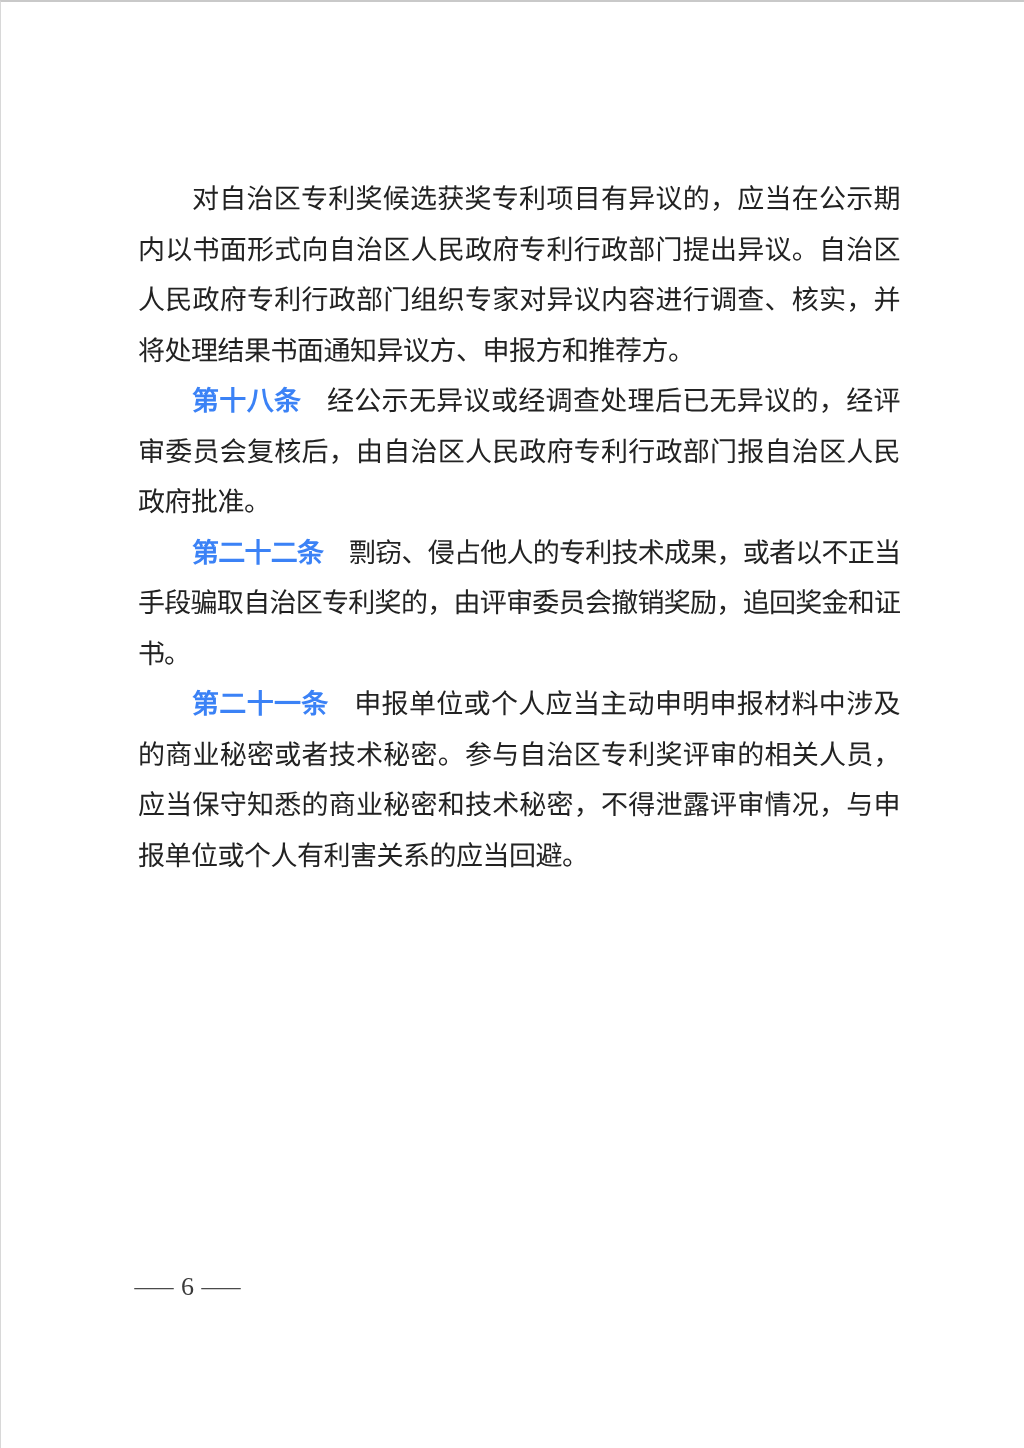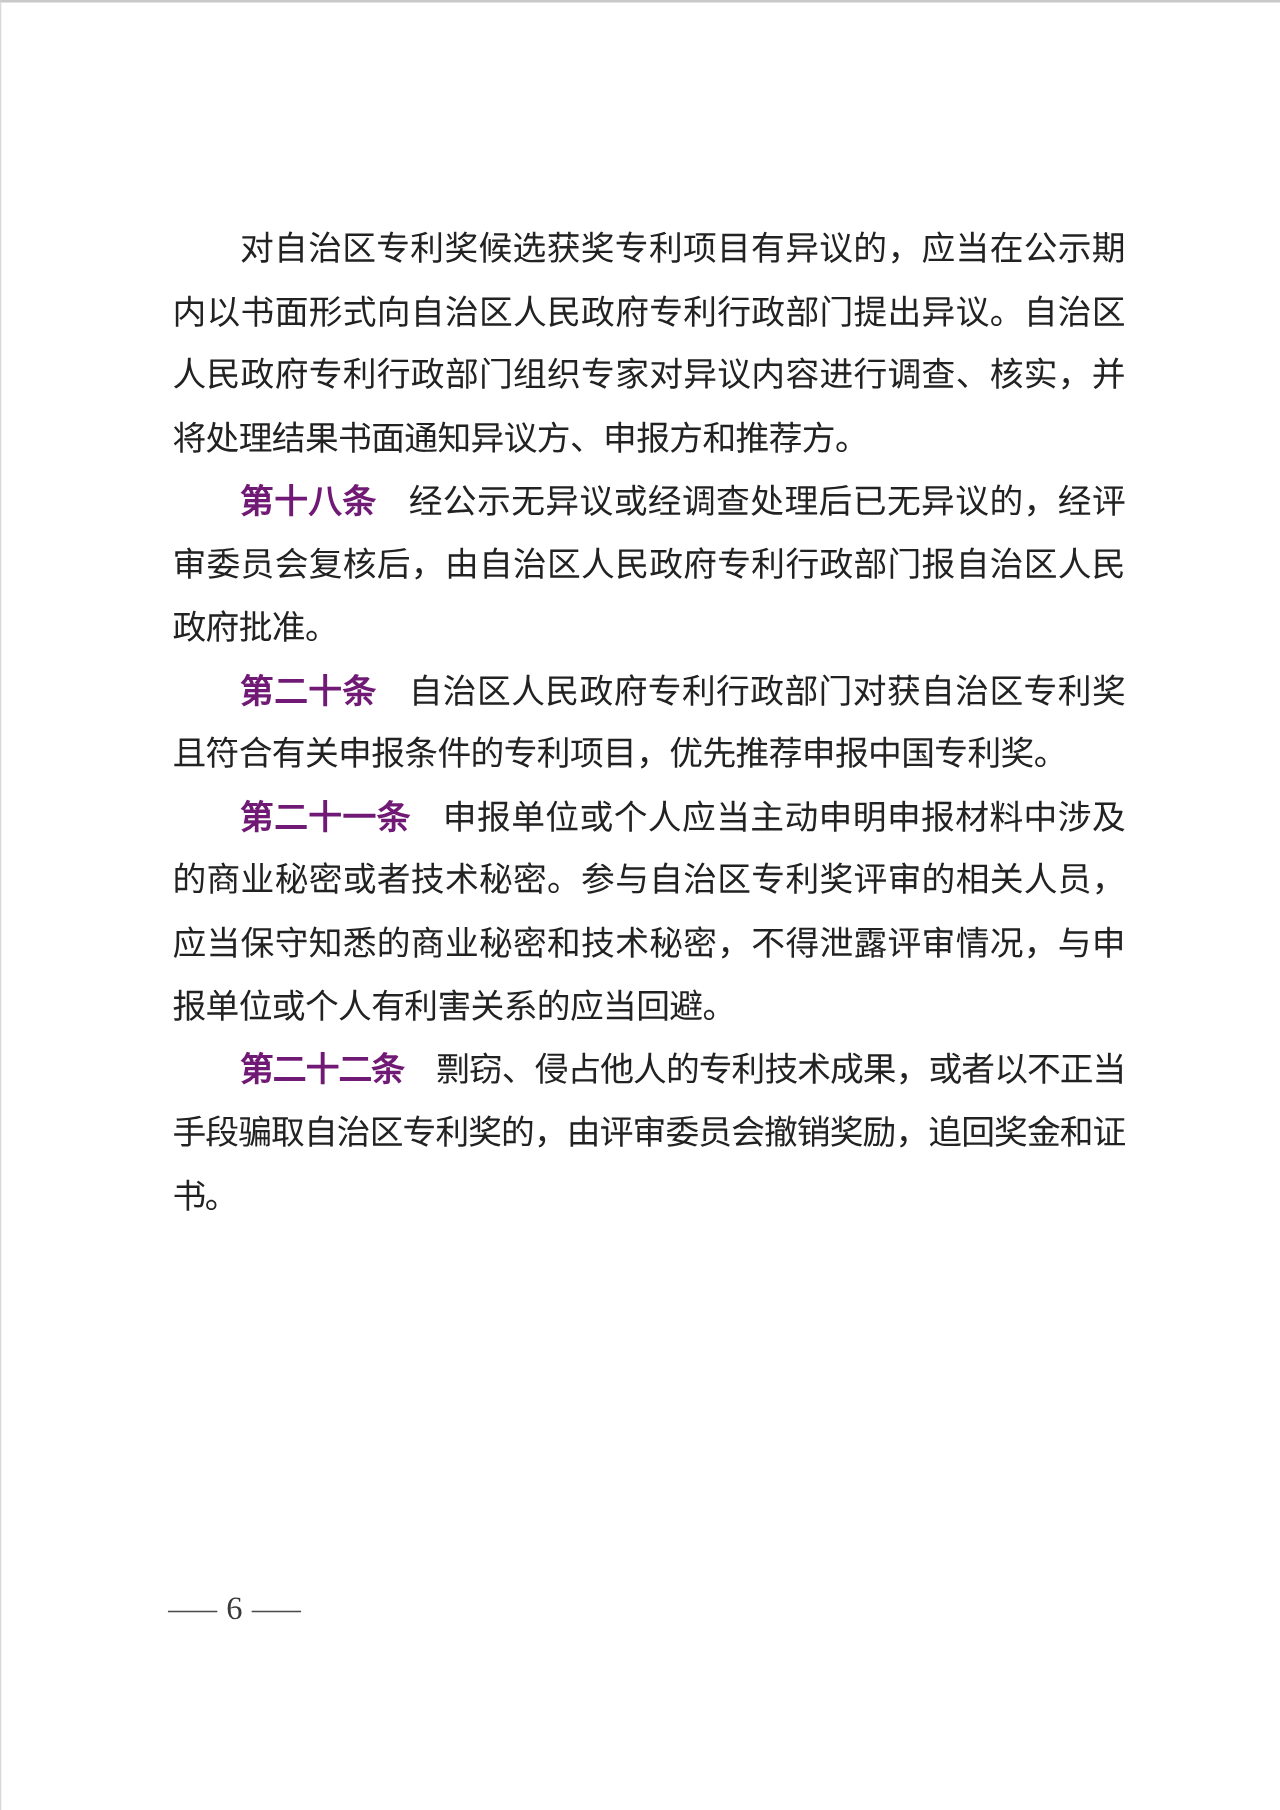--- a/index.html
+++ b/index.html
@@ -28,21 +28,21 @@
     word-break: normal;
   }
   .para {
     margin: 0;
     text-indent: 2em;
   }
   .para.tight { letter-spacing: -1.1px; }
   .para.justify-last { text-align-last: justify; }
   .art-no {
     font-weight: 700;
-    color: #701a75;
+    color: #3b82f6;
     margin-right: 0.95em;
   }
   .page-footer {
     position: absolute;
     left: 140px;
     top: 1270px;
     color: #3a3a3a;
     font-size: 26px;
     line-height: 30px;
     white-space: nowrap;
@@ -61,23 +61,22 @@
 </head>
 <body>
 
 <main class="doc-body">
 
   <p class="para"><span>对自治区专利奖候选获奖专利项目有异议的，应当在公示期内以书面形式向自治区人民政府专利行政部门提出异议。自治区人民政府专利行政部门组织专家对异议内容进行调查、核实，并将处理结果书面通知异议方、申报方和推荐方。</span></p>
 
   <p class="para"><b class="art-no">第十八条</b><span>经公示无异议或经调查处理后已无异议的，经评审委员会复核后，由自治区人民政府专利行政部门报自治区人民政府批准。</span></p>
 
 
-  <p class="para"><b class="art-no">第二十条</b><span>自治区人民政府专利行政部门对获自治区专利奖且符合有关申报条件的专利项目，优先推荐申报中国专利奖。</span></p>
+
+  <p class="para tight"><b class="art-no">第二十二条</b><span>剽窃、侵占他人的专利技术成果，或者以不正当手段骗取自治区专利奖的，由评审委员会撤销奖励，追回奖金和证书。</span></p>
 
   <p class="para"><b class="art-no">第二十一条</b><span>申报单位或个人应当主动申明申报材料中涉及的商业秘密或者技术秘密。参与自治区专利奖评审的相关人员，应当保守知悉的商业秘密和技术秘密，不得泄露评审情况，与申报单位或个人有利害关系的应当回避。</span></p>
-
-  <p class="para tight"><b class="art-no">第二十二条</b><span>剽窃、侵占他人的专利技术成果，或者以不正当手段骗取自治区专利奖的，由评审委员会撤销奖励，追回奖金和证书。</span></p>
 
 
 
 </main>
 
 <div class="page-footer"><span class="dash">—</span><span class="page-num">6</span><span class="dash">—</span></div>
 
 </body></html>

